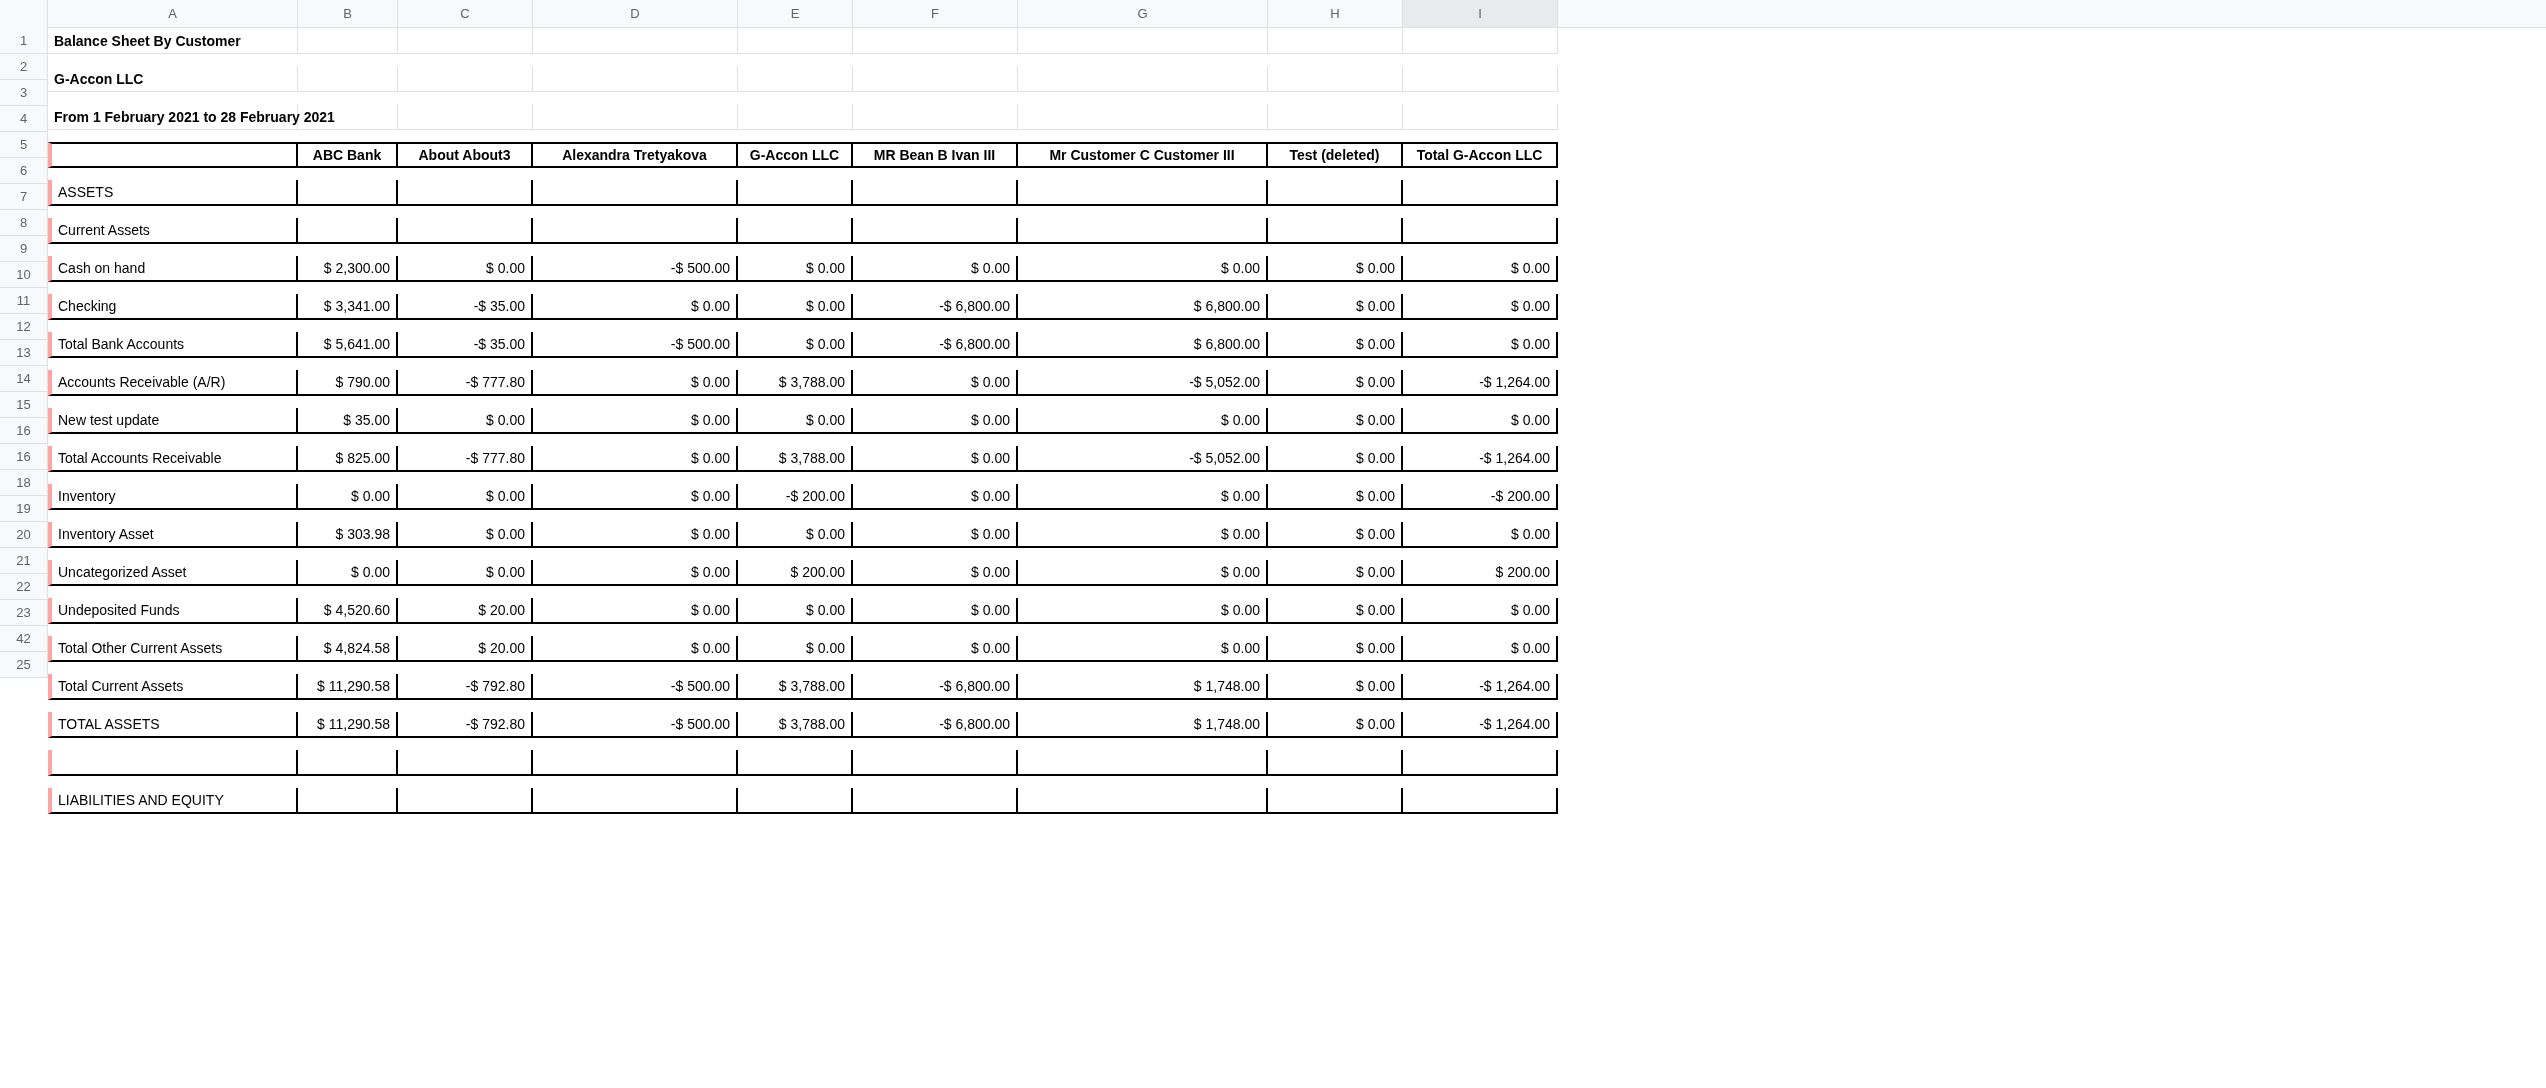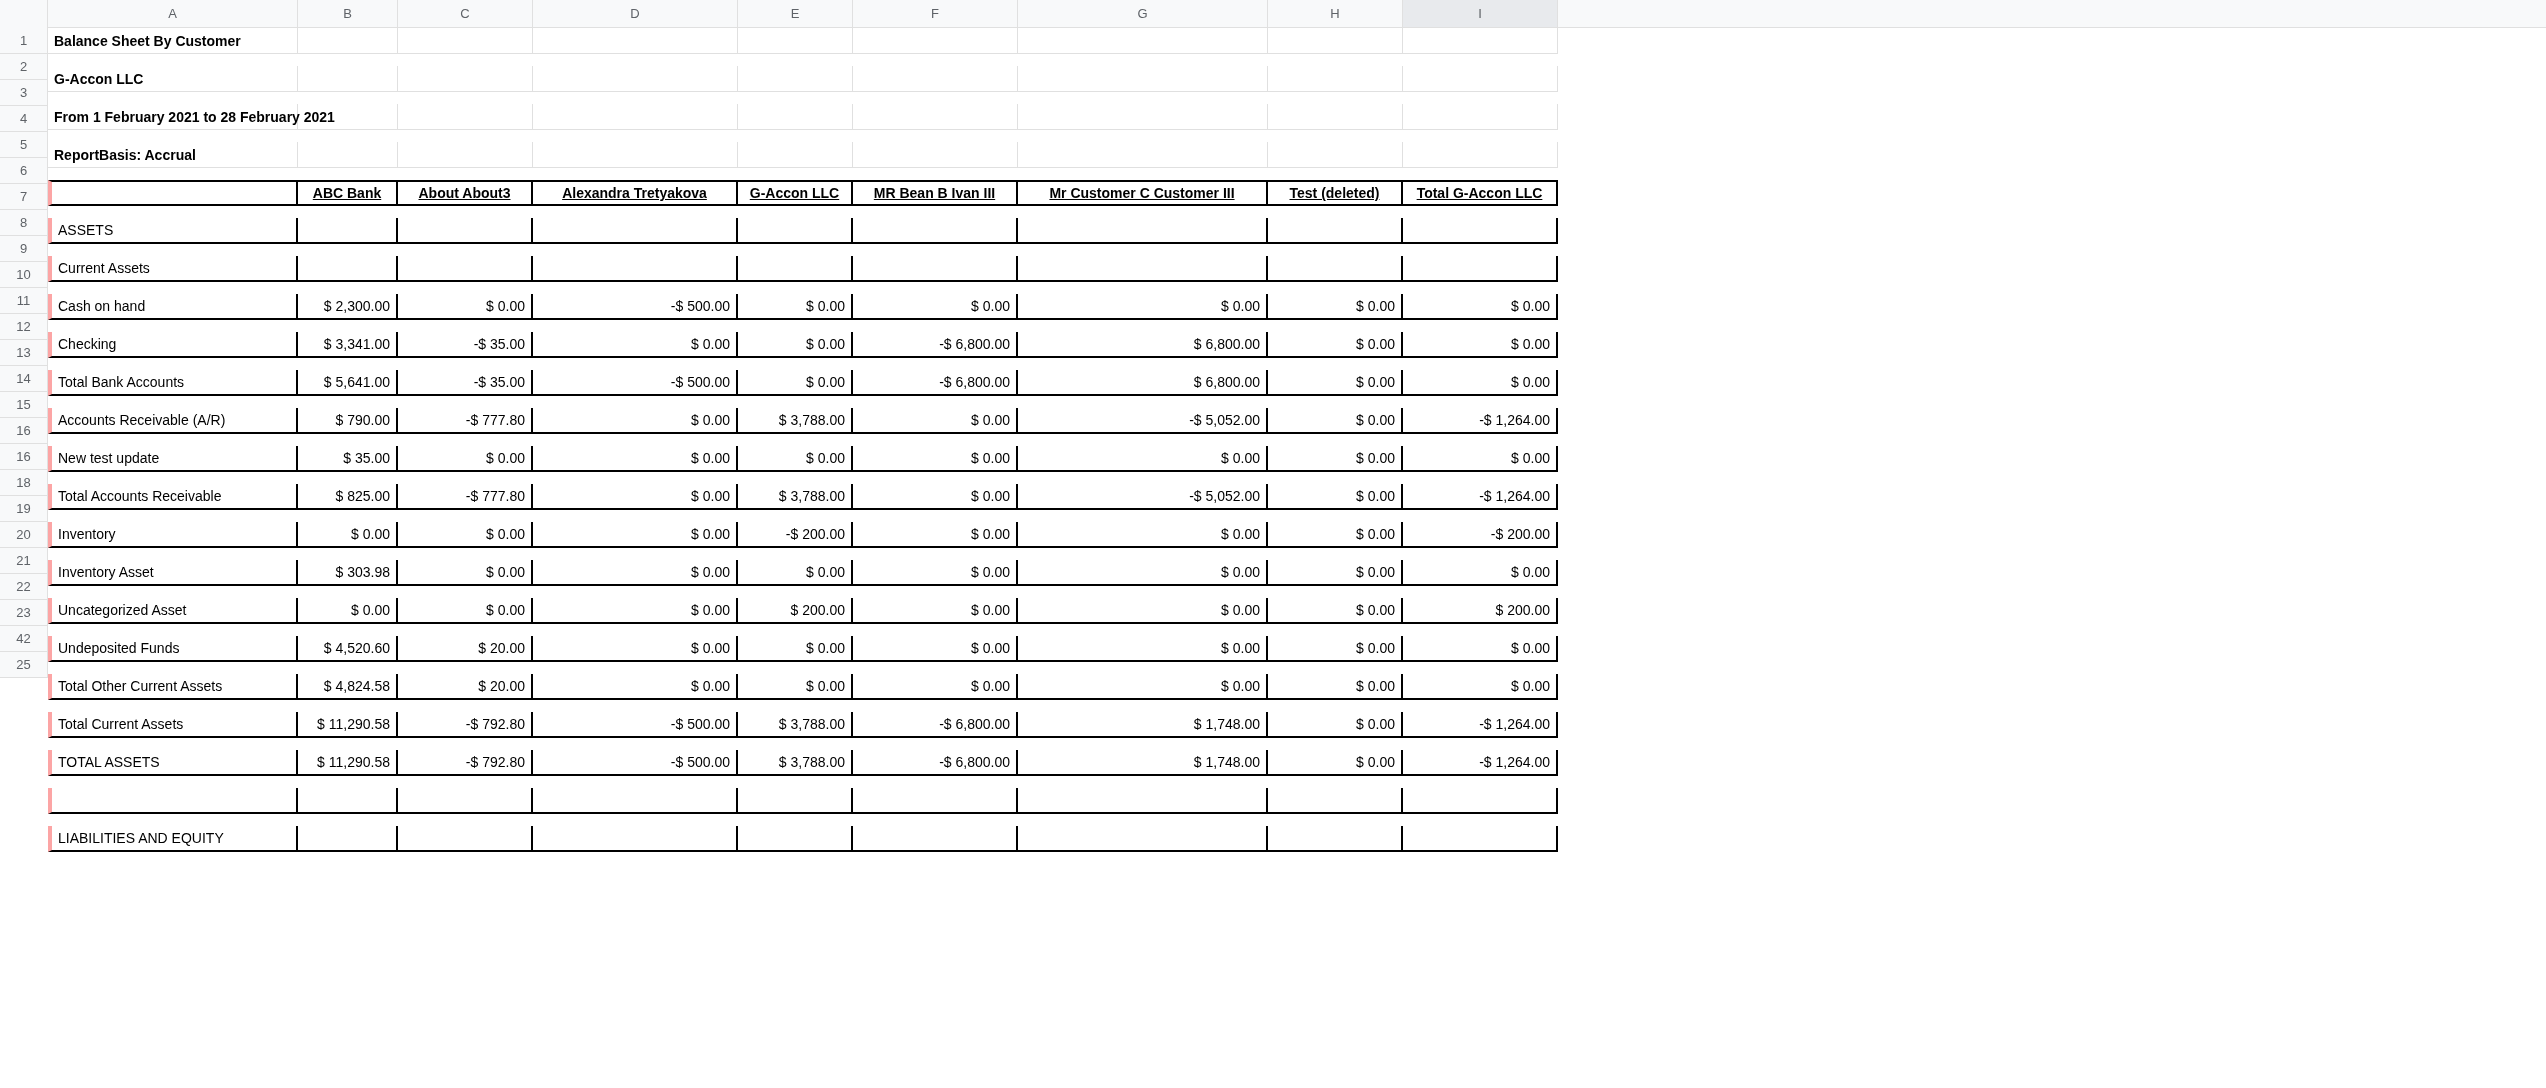--- a/index.html
+++ b/index.html
@@ -24,21 +24,21 @@
     .c-B { width: 100px; }
     .c-C { width: 135px; }
     .c-D { width: 205px; }
     .c-E { width: 115px; }
     .c-F { width: 165px; }
     .c-G { width: 250px; }
     .c-H { width: 135px; }
     .c-I { width: 155px; }
     
     .bold { font-weight: bold; }
-    .center { justify-content: center; text-decoration: underline; }
+    .center { justify-content: center; }
     .right { justify-content: flex-end; }
     .thick-border { border-bottom: 2px solid #000; border-right: 2px solid #000; }
     .thick-left { border-left: 4px solid #fca5a5; }
     .thick-top { border-top: 2px solid #000; }
   </style>
 </head>
 <body>
 
 <div class="spreadsheet">
   <div class="col-headers">
@@ -114,31 +114,20 @@
         <div class="cell c-B"></div>
         <div class="cell c-C"></div>
         <div class="cell c-D"></div>
         <div class="cell c-E"></div>
         <div class="cell c-F"></div>
         <div class="cell c-G"></div>
         <div class="cell c-H"></div>
         <div class="cell c-I"></div>
       </div>
 
-      <div class="row">
-        <div class="cell c-A bold">ReportBasis: Accrual</div>
-        <div class="cell c-B"></div>
-        <div class="cell c-C"></div>
-        <div class="cell c-D"></div>
-        <div class="cell c-E"></div>
-        <div class="cell c-F"></div>
-        <div class="cell c-G"></div>
-        <div class="cell c-H"></div>
-        <div class="cell c-I"></div>
-      </div>
 
       <div class="row">
         <div class="cell c-A thick-border thick-top thick-left"></div>
         <div class="cell c-B bold center thick-border thick-top">ABC Bank</div>
         <div class="cell c-C bold center thick-border thick-top">About About3</div>
         <div class="cell c-D bold center thick-border thick-top">Alexandra Tretyakova</div>
         <div class="cell c-E bold center thick-border thick-top">G-Accon LLC</div>
         <div class="cell c-F bold center thick-border thick-top">MR Bean B Ivan III</div>
         <div class="cell c-G bold center thick-border thick-top">Mr Customer C Customer III</div>
         <div class="cell c-H bold center thick-border thick-top">Test (deleted)</div>

